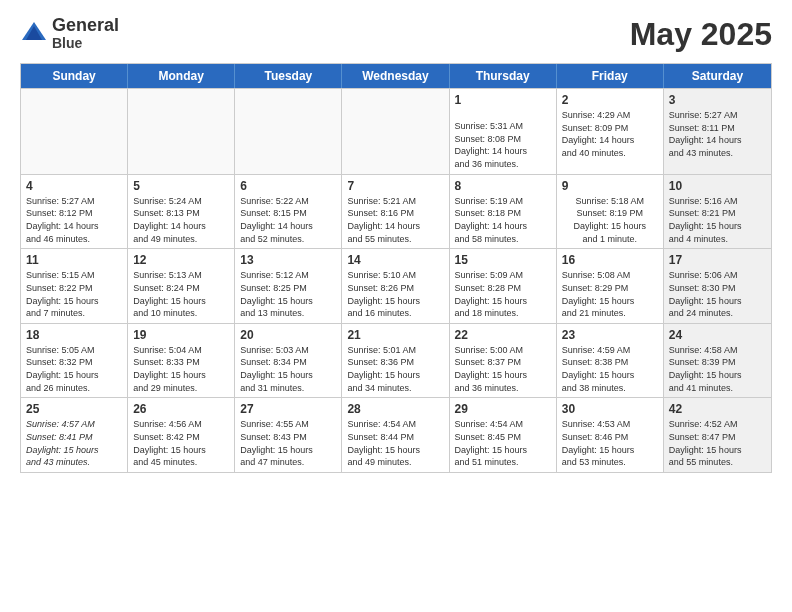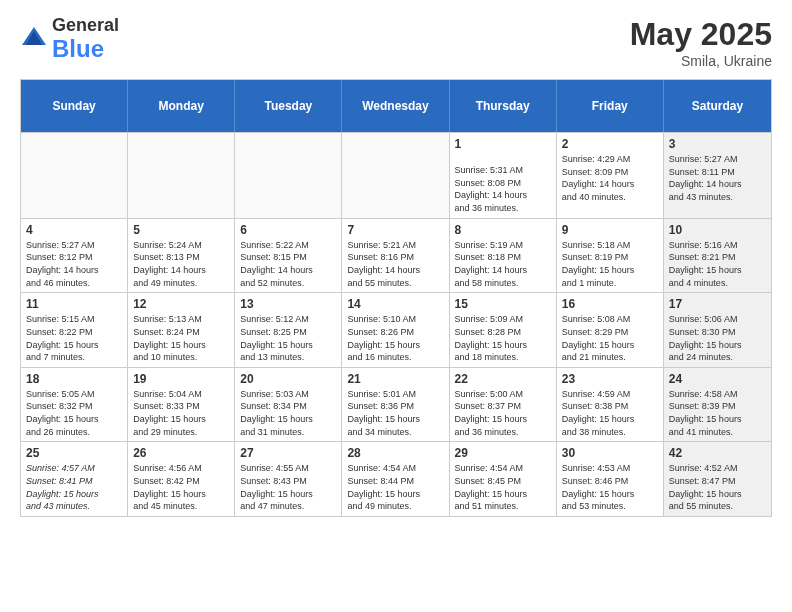--- a/index.html
+++ b/index.html
@@ -32,23 +32,23 @@
       display: flex;
       flex-direction: column;
       line-height: 1.1;
     }
     .logo-general {
       font-size: 18px;
       font-weight: bold;
       color: #333;
     }
     .logo-blue {
-      font-size: 24px;
-      font-weight: bold;
-      color: #3b82f6;
+      font-size: 14px;
+      font-weight: bold;
+      color: #404040;
     }
     .logo-icon {
       width: 28px;
       height: 28px;
     }
     .title-block {
       text-align: right;
     }
     .title-month {
       font-size: 32px;
@@ -68,21 +68,21 @@
     .cal-header {
       display: grid;
       grid-template-columns: repeat(7, 1fr);
       background: #2a6abf;
     }
     .cal-header-cell {
       color: #fff;
       font-size: 12px;
       font-weight: bold;
       text-align: center;
-      padding: 19px 2px;
+      padding: 5px 2px;
       border-right: 1px solid #5590d0;
     }
     .cal-header-cell:last-child { border-right: none; }
     .cal-body {
       flex: 1;
       display: flex;
       flex-direction: column;
     }
     .cal-row {
       display: grid;
@@ -130,21 +130,20 @@
         <polygon points="14,2 26,20 2,20" fill="#2a6abf"></polygon>
         <polygon points="14,6 22,20 6,20" fill="#1a4a9f"></polygon>
       </svg>
       <div class="logo-text">
         <span class="logo-general">General</span>
         <span class="logo-blue">Blue</span>
       </div>
     </div>
     <div class="title-block">
       <div class="title-month">May 2025</div>
-      <div class="title-location">Smila, Ukraine</div>
     </div>
   </div>
 
   <div class="calendar">
     <div class="cal-header">
       <div class="cal-header-cell">Sunday</div>
       <div class="cal-header-cell">Monday</div>
       <div class="cal-header-cell">Tuesday</div>
       <div class="cal-header-cell">Wednesday</div>
       <div class="cal-header-cell">Thursday</div>
@@ -210,21 +209,21 @@
           </div>
           <div class="cal-cell">
             <span class="day-number">8</span>
             <div class="cell-info" style="white-space: pre-line;">Sunrise: 5:19 AM
 Sunset: 8:18 PM
 Daylight: 14 hours
 and 58 minutes.</div>
           </div>
           <div class="cal-cell">
             <span class="day-number">9</span>
-            <div class="cell-info" style="white-space: pre-line;">Sunrise: 5:18 AM
+            <div class="cell-info" style="white-space: pre-line; text-align: center;">Sunrise: 5:18 AM
 Sunset: 8:19 PM
 Daylight: 15 hours
 and 1 minute.</div>
           </div>
           <div class="cal-cell shaded">
             <span class="day-number">10</span>
             <div class="cell-info" style="white-space: pre-line;">Sunrise: 5:16 AM
 Sunset: 8:21 PM
 Daylight: 15 hours
 and 4 minutes.</div>

